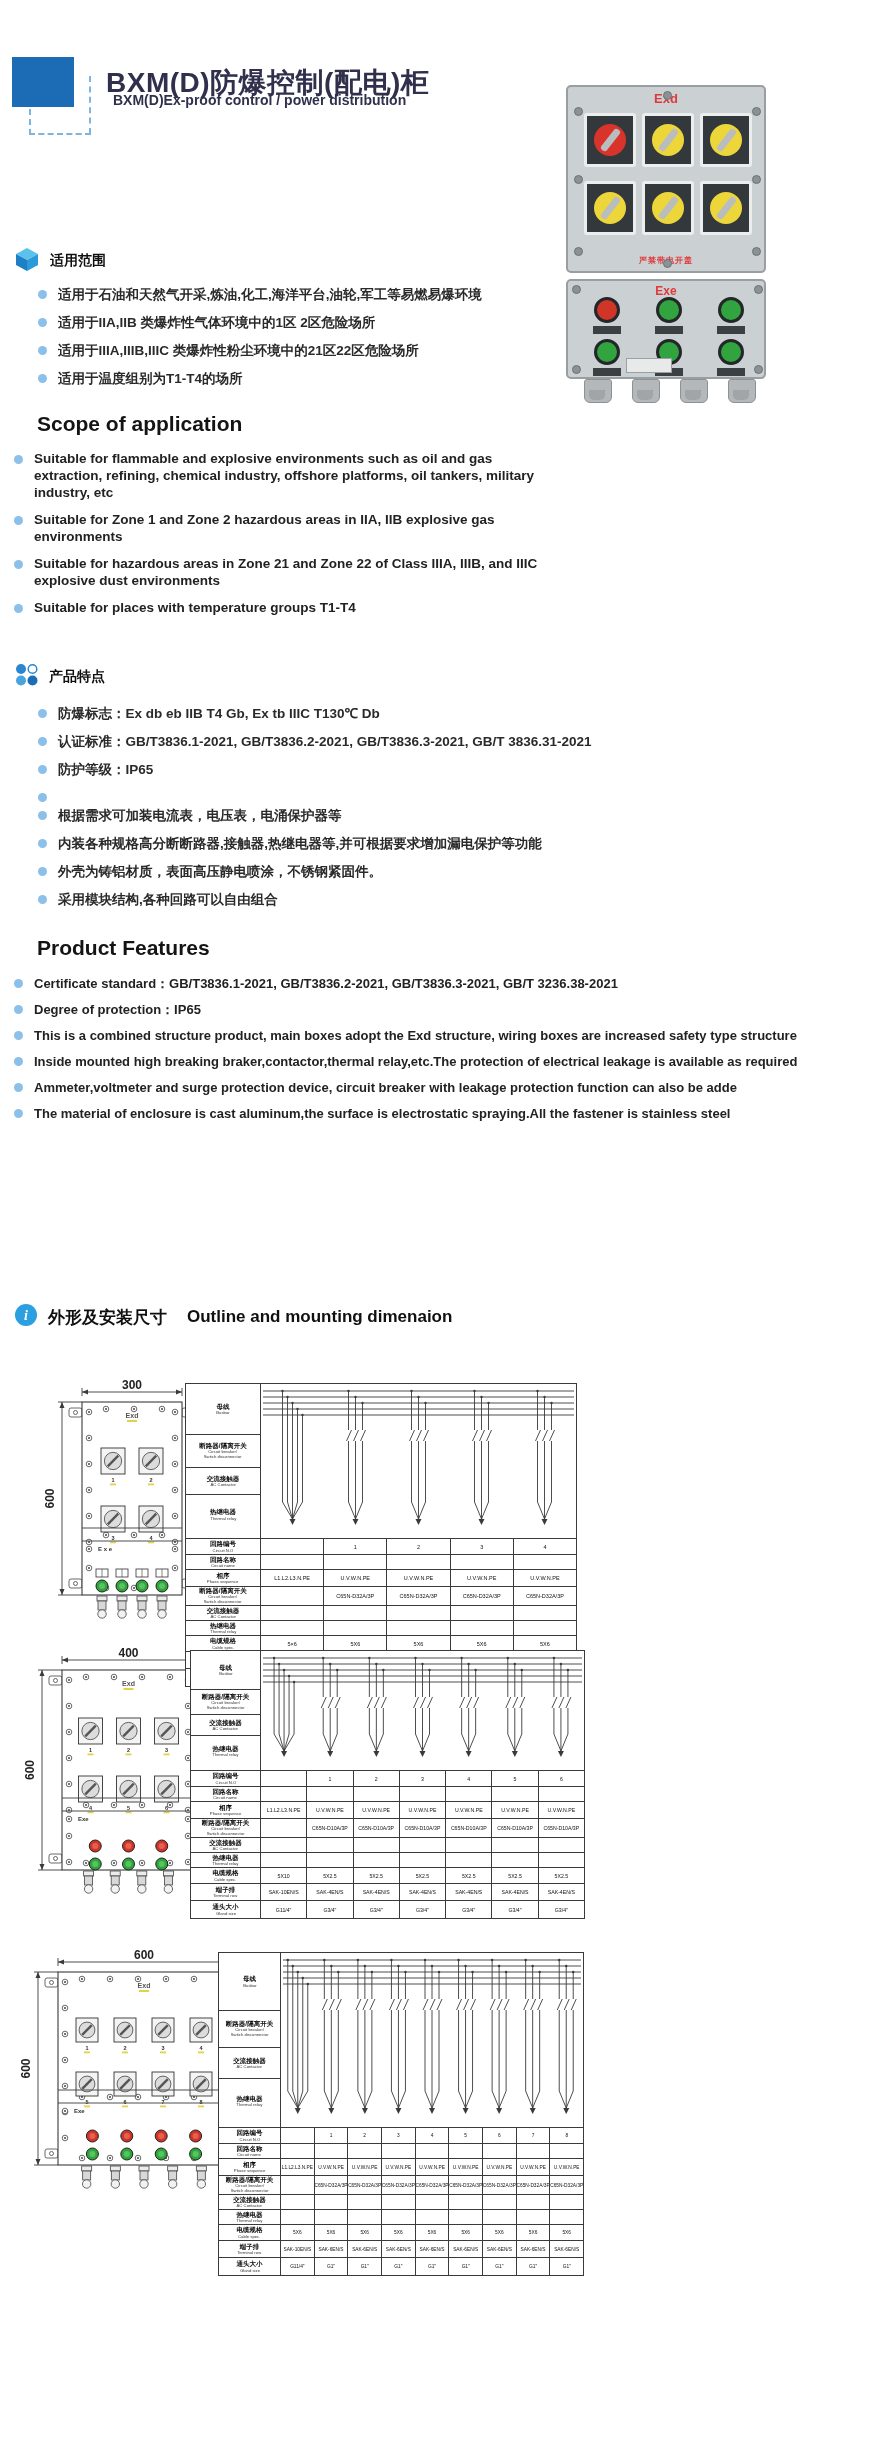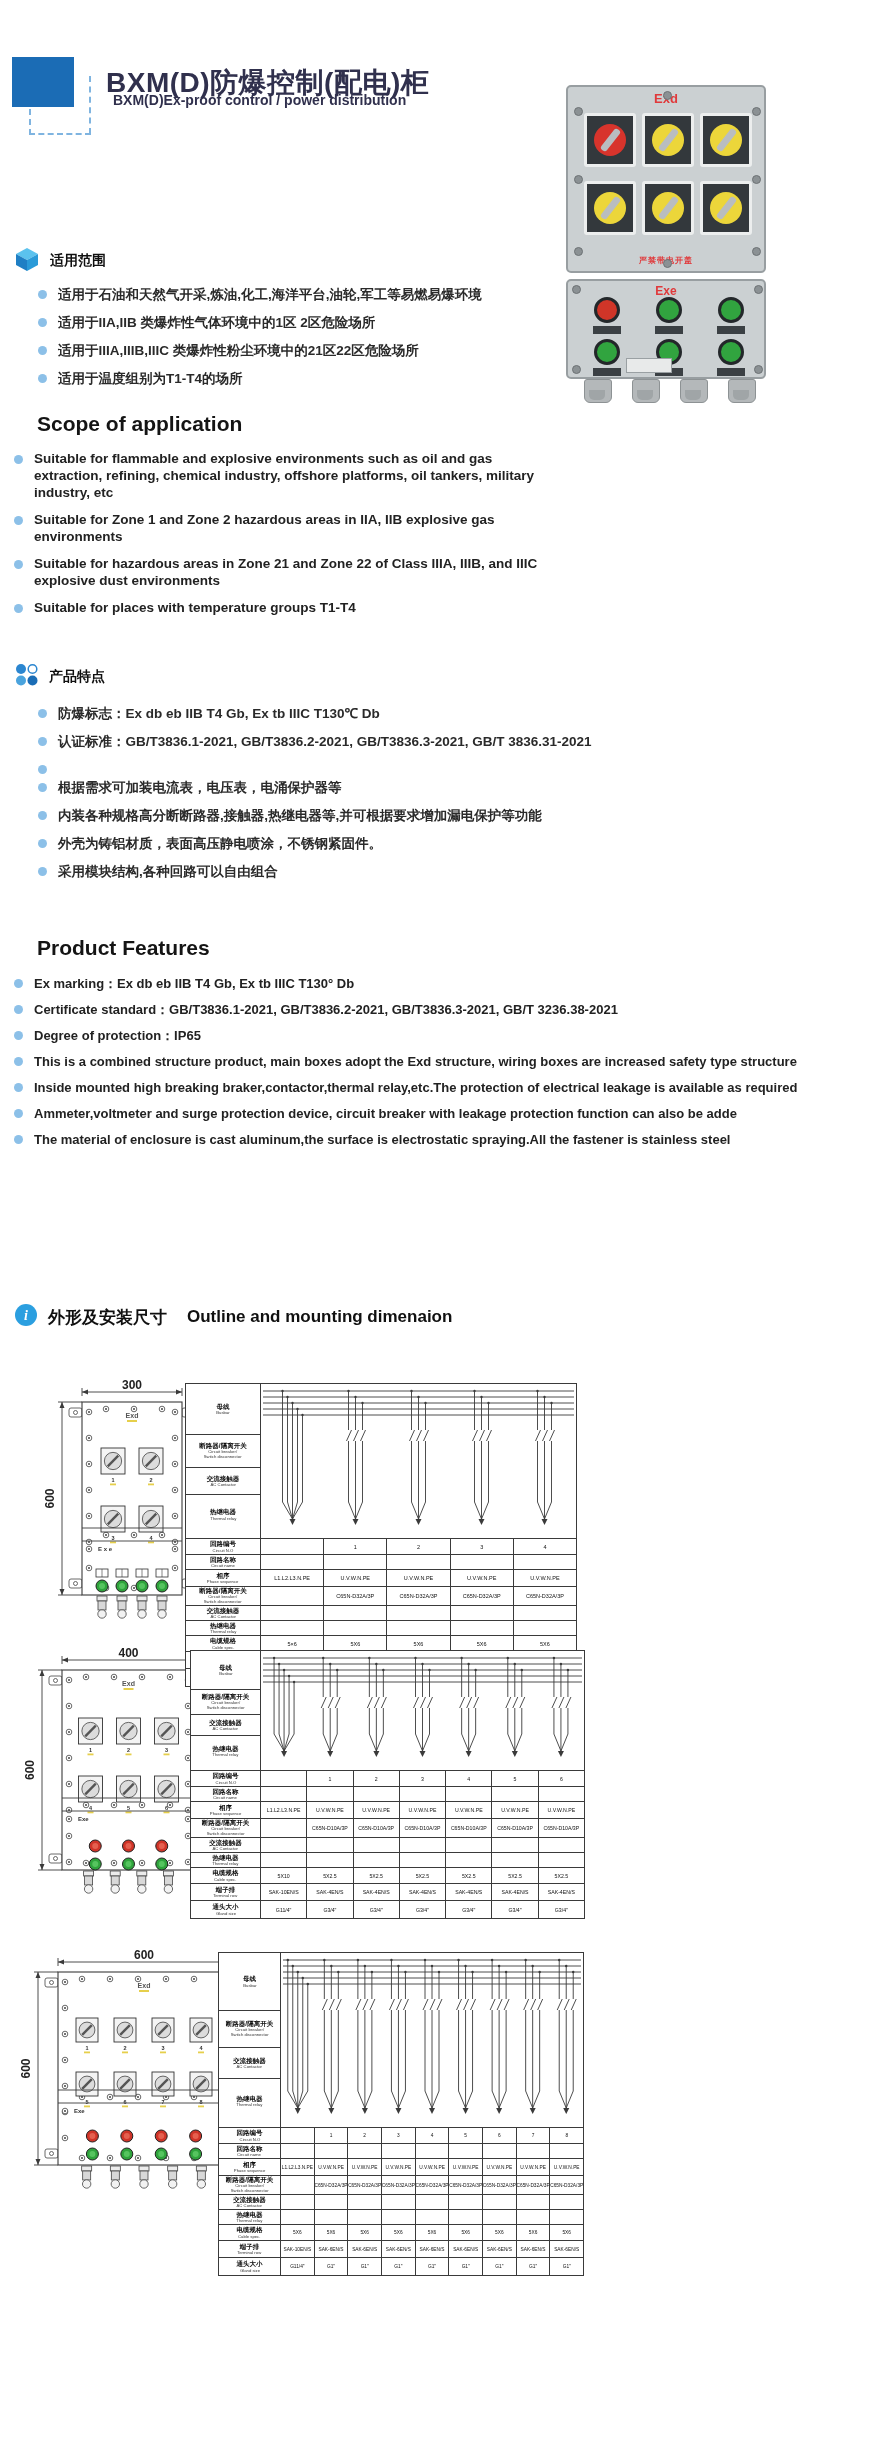--- a/index.html
+++ b/index.html
@@ -237,20 +237,24 @@
       <div class="bitem">
         <span class="bdot"></span>
         <span class="btxt">防爆标志：Ex db eb IIB T4 Gb, Ex tb IIIC  T130℃ Db</span>
       </div>
       <div class="bitem">
         <span class="bdot"></span>
         <span class="btxt">认证标准：GB/T3836.1-2021, GB/T3836.2-2021, GB/T3836.3-2021, GB/T 3836.31-2021</span>
       </div>
       <div class="bitem">
         <span class="bdot"></span>
+        <span class="btxt">防护等级：IP65</span>
+      </div>
+      <div class="bitem">
+        <span class="bdot"></span>
       </div>
       <div class="bitem">
         <span class="bdot"></span>
         <span class="btxt">根据需求可加装电流表，电压表，电涌保护器等</span>
       </div>
       <div class="bitem">
         <span class="bdot"></span>
         <span class="btxt">内装各种规格高分断断路器,接触器,热继电器等,并可根据要求增加漏电保护等功能</span>
       </div>
       <div class="bitem">
@@ -258,24 +262,20 @@
         <span class="btxt">外壳为铸铝材质，表面高压静电喷涂，不锈钢紧固件。</span>
       </div>
       <div class="bitem">
         <span class="bdot"></span>
         <span class="btxt">采用模块结构,各种回路可以自由组合</span>
       </div>
     </div>
 
   <div class="abs en-h" style="left:37px;top:936px">Product Features</div>
   <div id="list-features-en" class="abs blist enf" style="left:14px;top:976px;width:850px">
-      <div class="bitem">
-        <span class="bdot"></span>
-        <span class="btxt">Ex marking：Ex db eb IIB T4 Gb, Ex tb IIIC  T130° Db</span>
-      </div>
       <div class="bitem">
         <span class="bdot"></span>
         <span class="btxt">Certificate standard：GB/T3836.1-2021, GB/T3836.2-2021, GB/T3836.3-2021, GB/T 3236.38-2021</span>
       </div>
       <div class="bitem">
         <span class="bdot"></span>
         <span class="btxt">Degree of protection：IP65</span>
       </div>
       <div class="bitem">
         <span class="bdot"></span>

